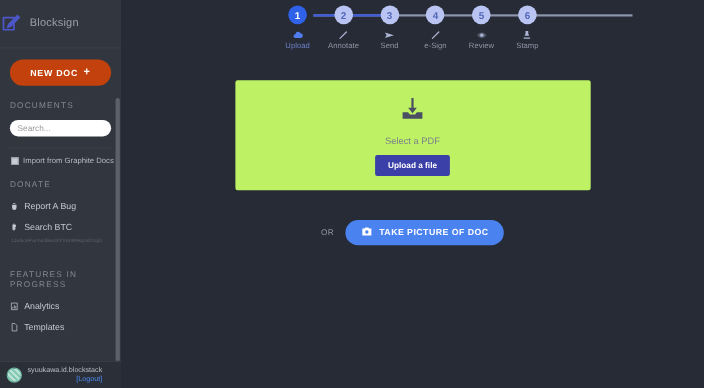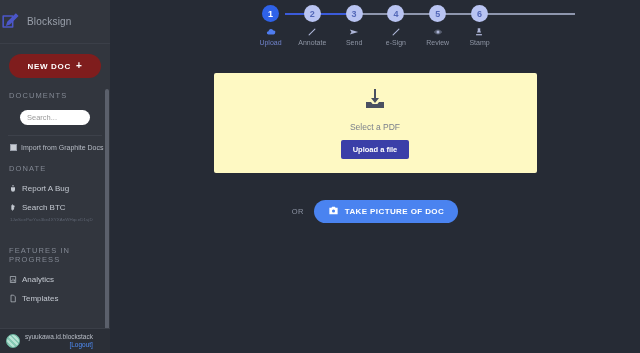--- a/index.html
+++ b/index.html
@@ -47,41 +47,41 @@
     flex: 1 1 auto;
     overflow: hidden;
     position: relative;
     padding-top: 10px;
   }
   .newdoc-wrap { padding: 0 9px; }
   .newdoc-btn {
     width: 100%;
     height: 24px;
     border-radius: 14px;
-    background: #7f1d1d;
+    background: #c2410c;
     border: none;
     color: #fff;
     font-size: 8px;
     font-weight: bold;
     letter-spacing: .7px;
     display: flex;
     align-items: center;
     justify-content: center;
     gap: 5px;
     cursor: pointer;
   }
   .newdoc-plus { font-size: 10px; font-weight: bold; line-height: 1; }
 
   .sec-head {
     color: #828893;
     font-size: 7.5px;
     letter-spacing: 1.1px;
     padding: 13px 0 6px 9px;
   }
-  .search-wrap { padding: 0 20px; }
+  .search-wrap { padding: 0 9px; }
   .search-input {
     width: 100%;
     height: 15px;
     border-radius: 9px;
     border: none;
     outline: none;
     background: #fff;
     color: #555;
     font-size: 7.5px;
     padding: 0 7px;
@@ -237,21 +237,21 @@
     margin-top: 2px;
     font-size: 7px;
     color: #8d94a3;
     white-space: nowrap;
   }
   .step.active .step-label { color: #6f82c9; }
 
   .upload-card {
     width: 323px;
     height: 100px;
-    background: #fef9c3;
+    background: #bef264;
     margin-top: 25px;
     border-radius: 2px;
     display: flex;
     flex-direction: column;
     align-items: center;
     justify-content: center;
   }
   .upload-icon { margin-bottom: 7px; }
   .upload-text {
     color: #7b808c;

